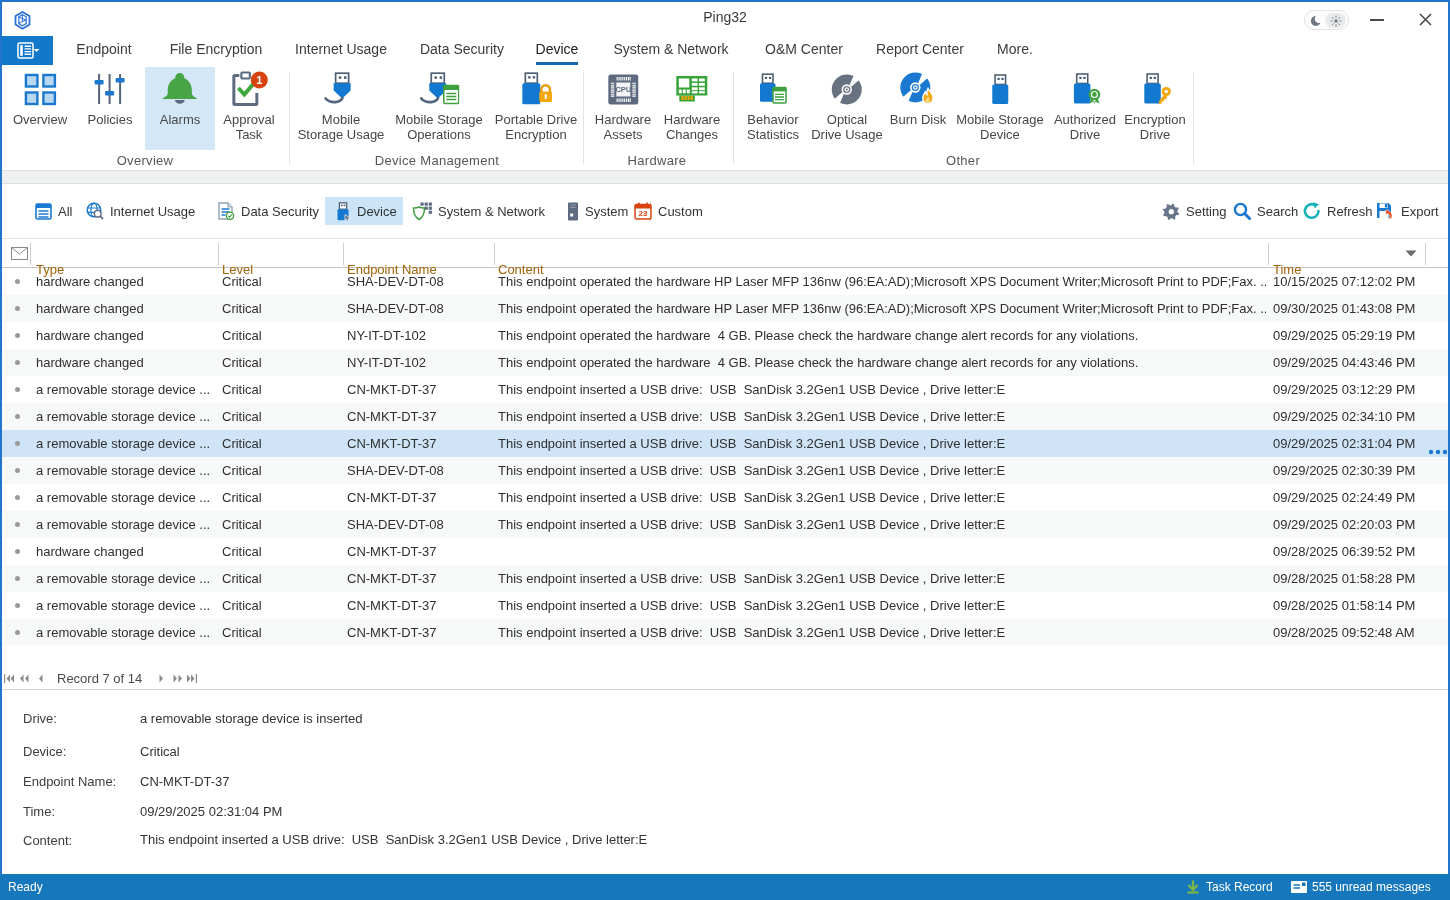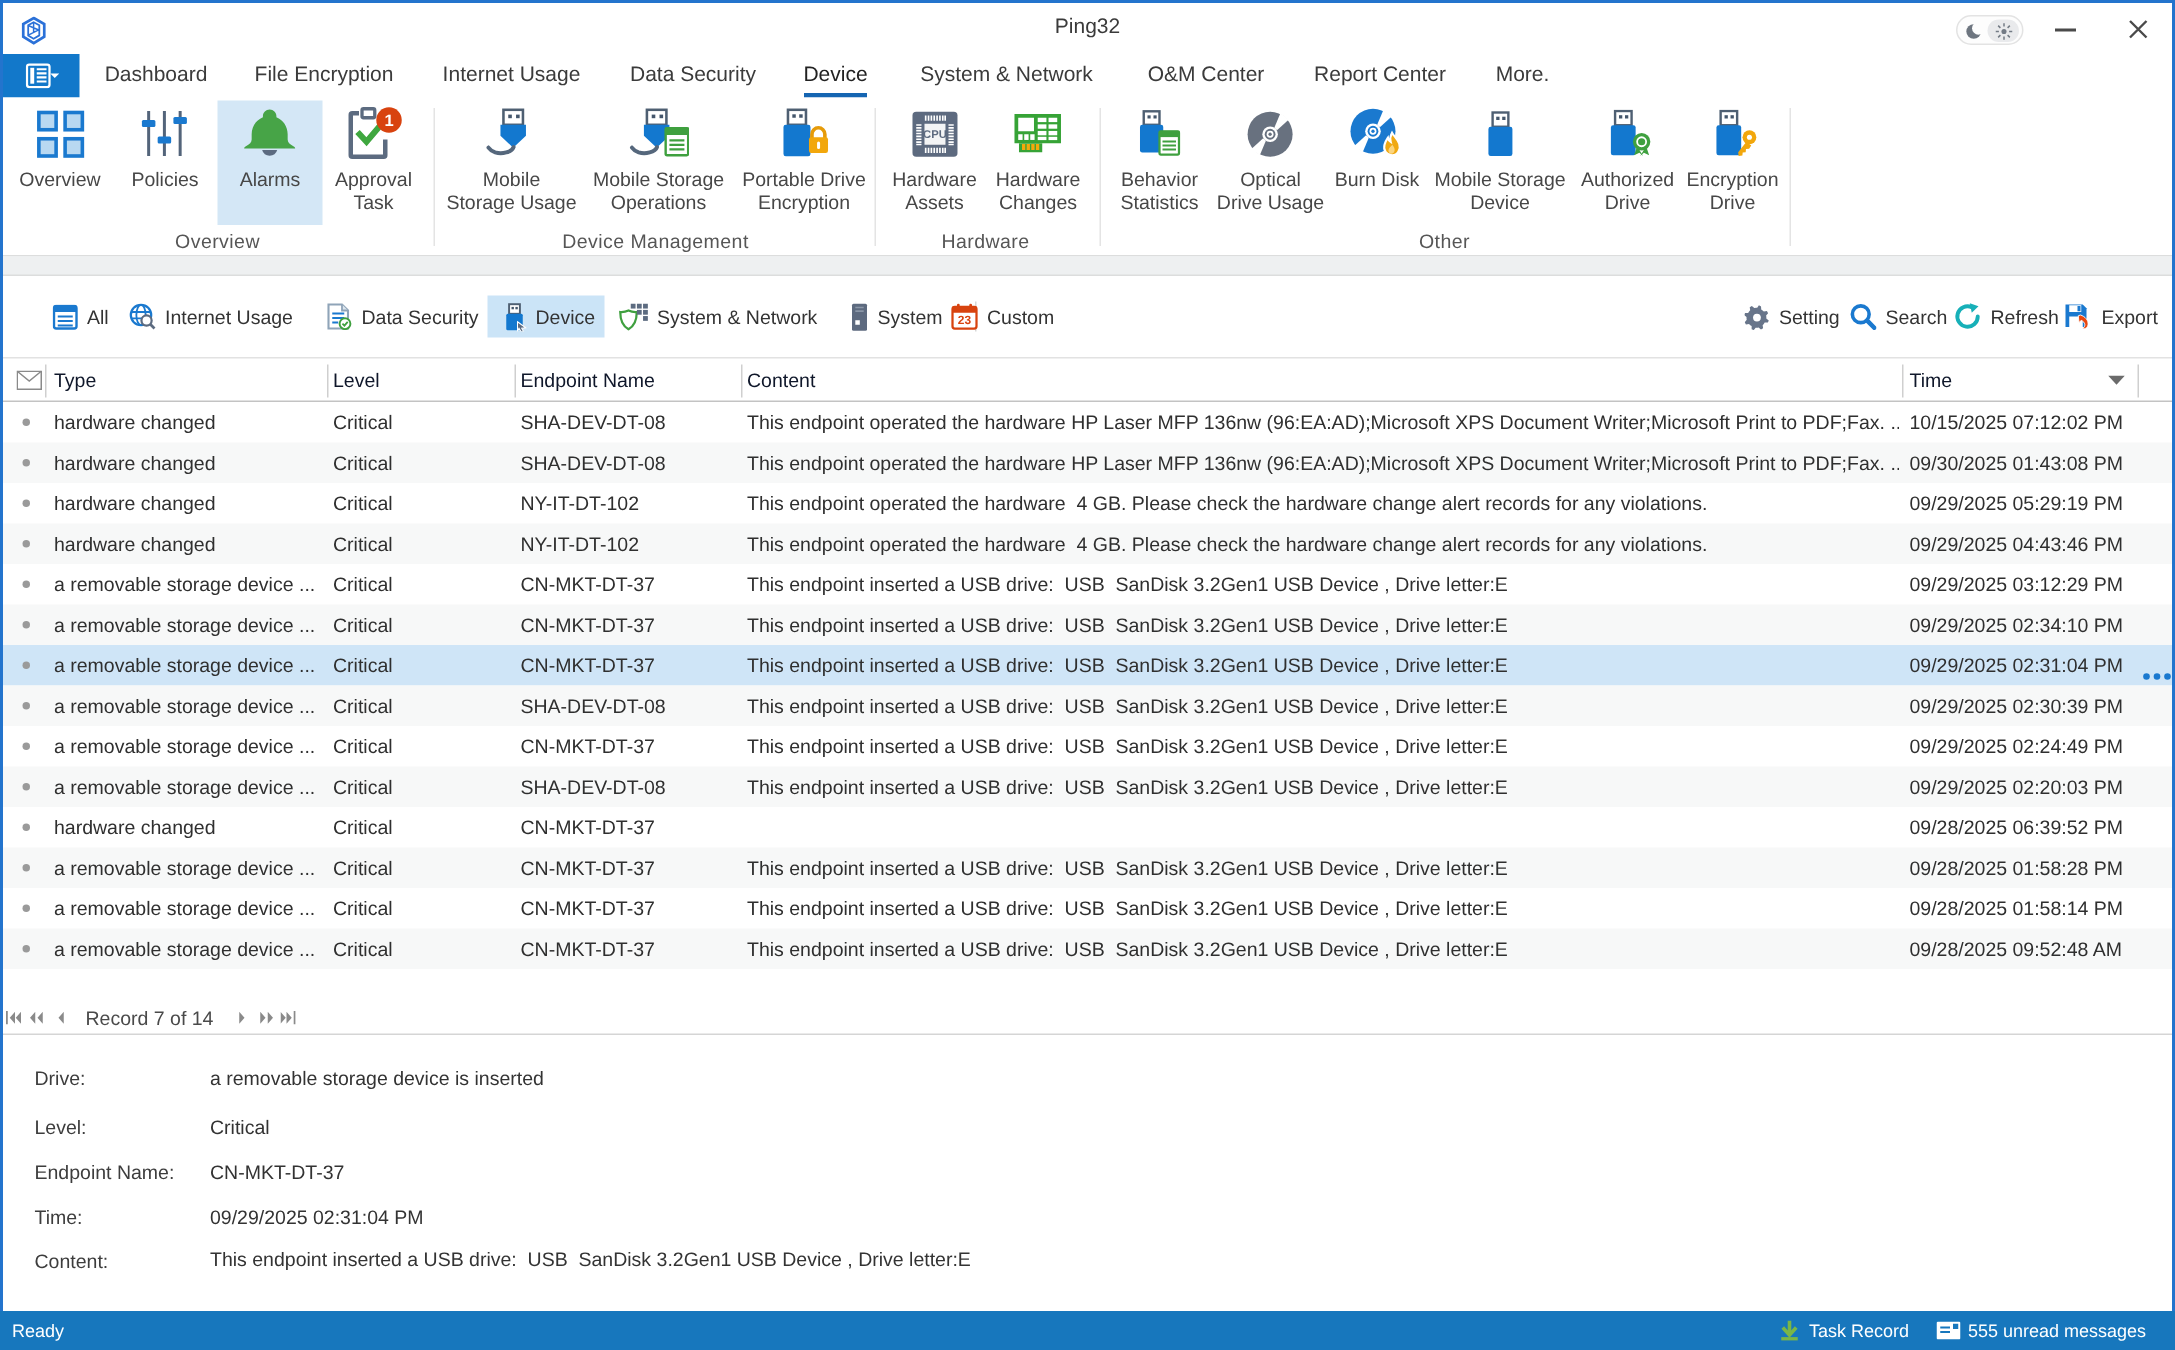--- a/index.html
+++ b/index.html
@@ -28,21 +28,21 @@
 .rgroup { position:absolute; top:88px; transform:translateX(-50%); font-size:13px; color:#565656; letter-spacing:0.3px; white-space:nowrap; }
 #ribstrip { position:absolute; left:0; top:171px; width:1450px; height:13px; background:#eef0f1; border-bottom:1px solid #dcdddd; }
 
 #toolbar { position:absolute; left:0; top:185px; width:1450px; height:54px; background:#fff; border-bottom:1px solid #e2e2e2; }
 .chip { position:absolute; top:12px; height:28px; display:flex; align-items:center; font-size:13px; color:#333; white-space:nowrap; }
 .chip svg { margin-right:6px; }
 .chipsel { background:#cbe4f7; }
 
 #thead { position:absolute; left:0; top:240px; width:1450px; height:28px; background:#fff; border-bottom:1px solid #c3c3c3; }
 .hsep { position:absolute; top:3px; height:22px; width:1px; background:#cfcfcf; }
-.hlabel { position:absolute; top:6px; font-size:13px; color:#0f172a; white-space:nowrap; }
+.hlabel { position:absolute; top:22px; font-size:13px; color:#a16207; white-space:nowrap; }
 #tbody { position:absolute; left:0; top:268px; width:1450px; height:378px; }
 .row { position:absolute; left:0; width:1450px; height:27px; }
 .row.alt { background:#f7f8f8; }
 .row.sel { background:#cfe5f7; }
 .cell { position:absolute; top:6px; font-size:13px; color:#2f2f2f; white-space:nowrap; overflow:hidden; }
 .dot { position:absolute; left:15px; top:11px; width:5px; height:5px; border-radius:50%; background:#9a9a9a; }
 
 #pager { position:absolute; left:0; top:646px; width:1450px; height:44px; background:#fff; border-bottom:1px solid #d5d5d5; }
 
 #details { position:absolute; left:0; top:690px; width:1450px; height:184px; background:#fff; }
@@ -83,21 +83,21 @@
     <div id="appbtn">
       <svg class="abs" style="left:17px;top:6px" width="24" height="17" viewBox="0 0 24 17">
         <rect x="1" y="1" width="15" height="15" rx="1.5" fill="none" stroke="#fff" stroke-width="1.5"></rect>
         <rect x="3.2" y="3.2" width="2.6" height="10.6" fill="#fff"></rect>
         <g stroke="#fff" stroke-width="1.4">
             <path d="M7.5 4.2 H14 M7.5 6.9 H14 M7.5 9.6 H14 M7.5 12.3 H14"></path>
           </g>
         <path d="M18 7 L21 10 L24 7 Z" fill="#fff" transform="translate(-1.5,0)"></path>
       </svg>
     </div>
-    <div class="tab" style="left:104px">Dashboard</div>
+    <div class="tab" style="left:104px">Endpoint</div>
     <div class="tab" style="left:216px">File Encryption</div>
     <div class="tab" style="left:341px">Internet Usage</div>
     <div class="tab" style="left:462px">Data Security</div>
     <div class="tab" style="left:557px;color:#222">Device</div>
     <div class="tab" style="left:671px">System &amp; Network</div>
     <div class="tab" style="left:804px">O&amp;M Center</div>
     <div class="tab" style="left:920px">Report Center</div>
     <div class="tab" style="left:1015px">More.</div>
     <div id="devunderline"></div>
   </div>
@@ -626,21 +626,21 @@
         <path d="M0.5 0.5 L4 4.5 L0.5 8.5 Z M5.5 0.5 L9 4.5 L5.5 8.5 Z" fill="#8a8a8a"></path>
       </svg>
     <svg class="abs" style="left:187px;top:28px" width="10" height="9" viewBox="0 0 10 9">
         <path d="M0 0.5 L3.5 4.5 L0 8.5 Z M4 0.5 L7.5 4.5 L4 8.5 Z" fill="#8a8a8a"></path>
         <path d="M9.5 0 V9" stroke="#8a8a8a" stroke-width="1.4"></path>
       </svg>
   </div>
   <div id="details">
     <div class="dlabel" style="top:21px">Drive:</div>
       <div class="dvalue" style="top:21px">a removable storage device is inserted</div>
-    <div class="dlabel" style="top:54px">Level:</div>
+    <div class="dlabel" style="top:54px">Device:</div>
       <div class="dvalue" style="top:54px">Critical</div>
     <div class="dlabel" style="top:84px">Endpoint Name:</div>
       <div class="dvalue" style="top:84px">CN-MKT-DT-37</div>
     <div class="dlabel" style="top:114px">Time:</div>
       <div class="dvalue" style="top:114px">09/29/2025 02:31:04 PM</div>
     <div class="dlabel" style="top:143px">Content:</div>
       <div class="dvalue" style="top:142px">This endpoint inserted a USB drive:&nbsp; USB&nbsp; SanDisk 3.2Gen1 USB Device , Drive letter:E</div>
   </div>
   <div id="statusbar">
     <div class="abs" style="left:8px;top:6px">Ready</div>

